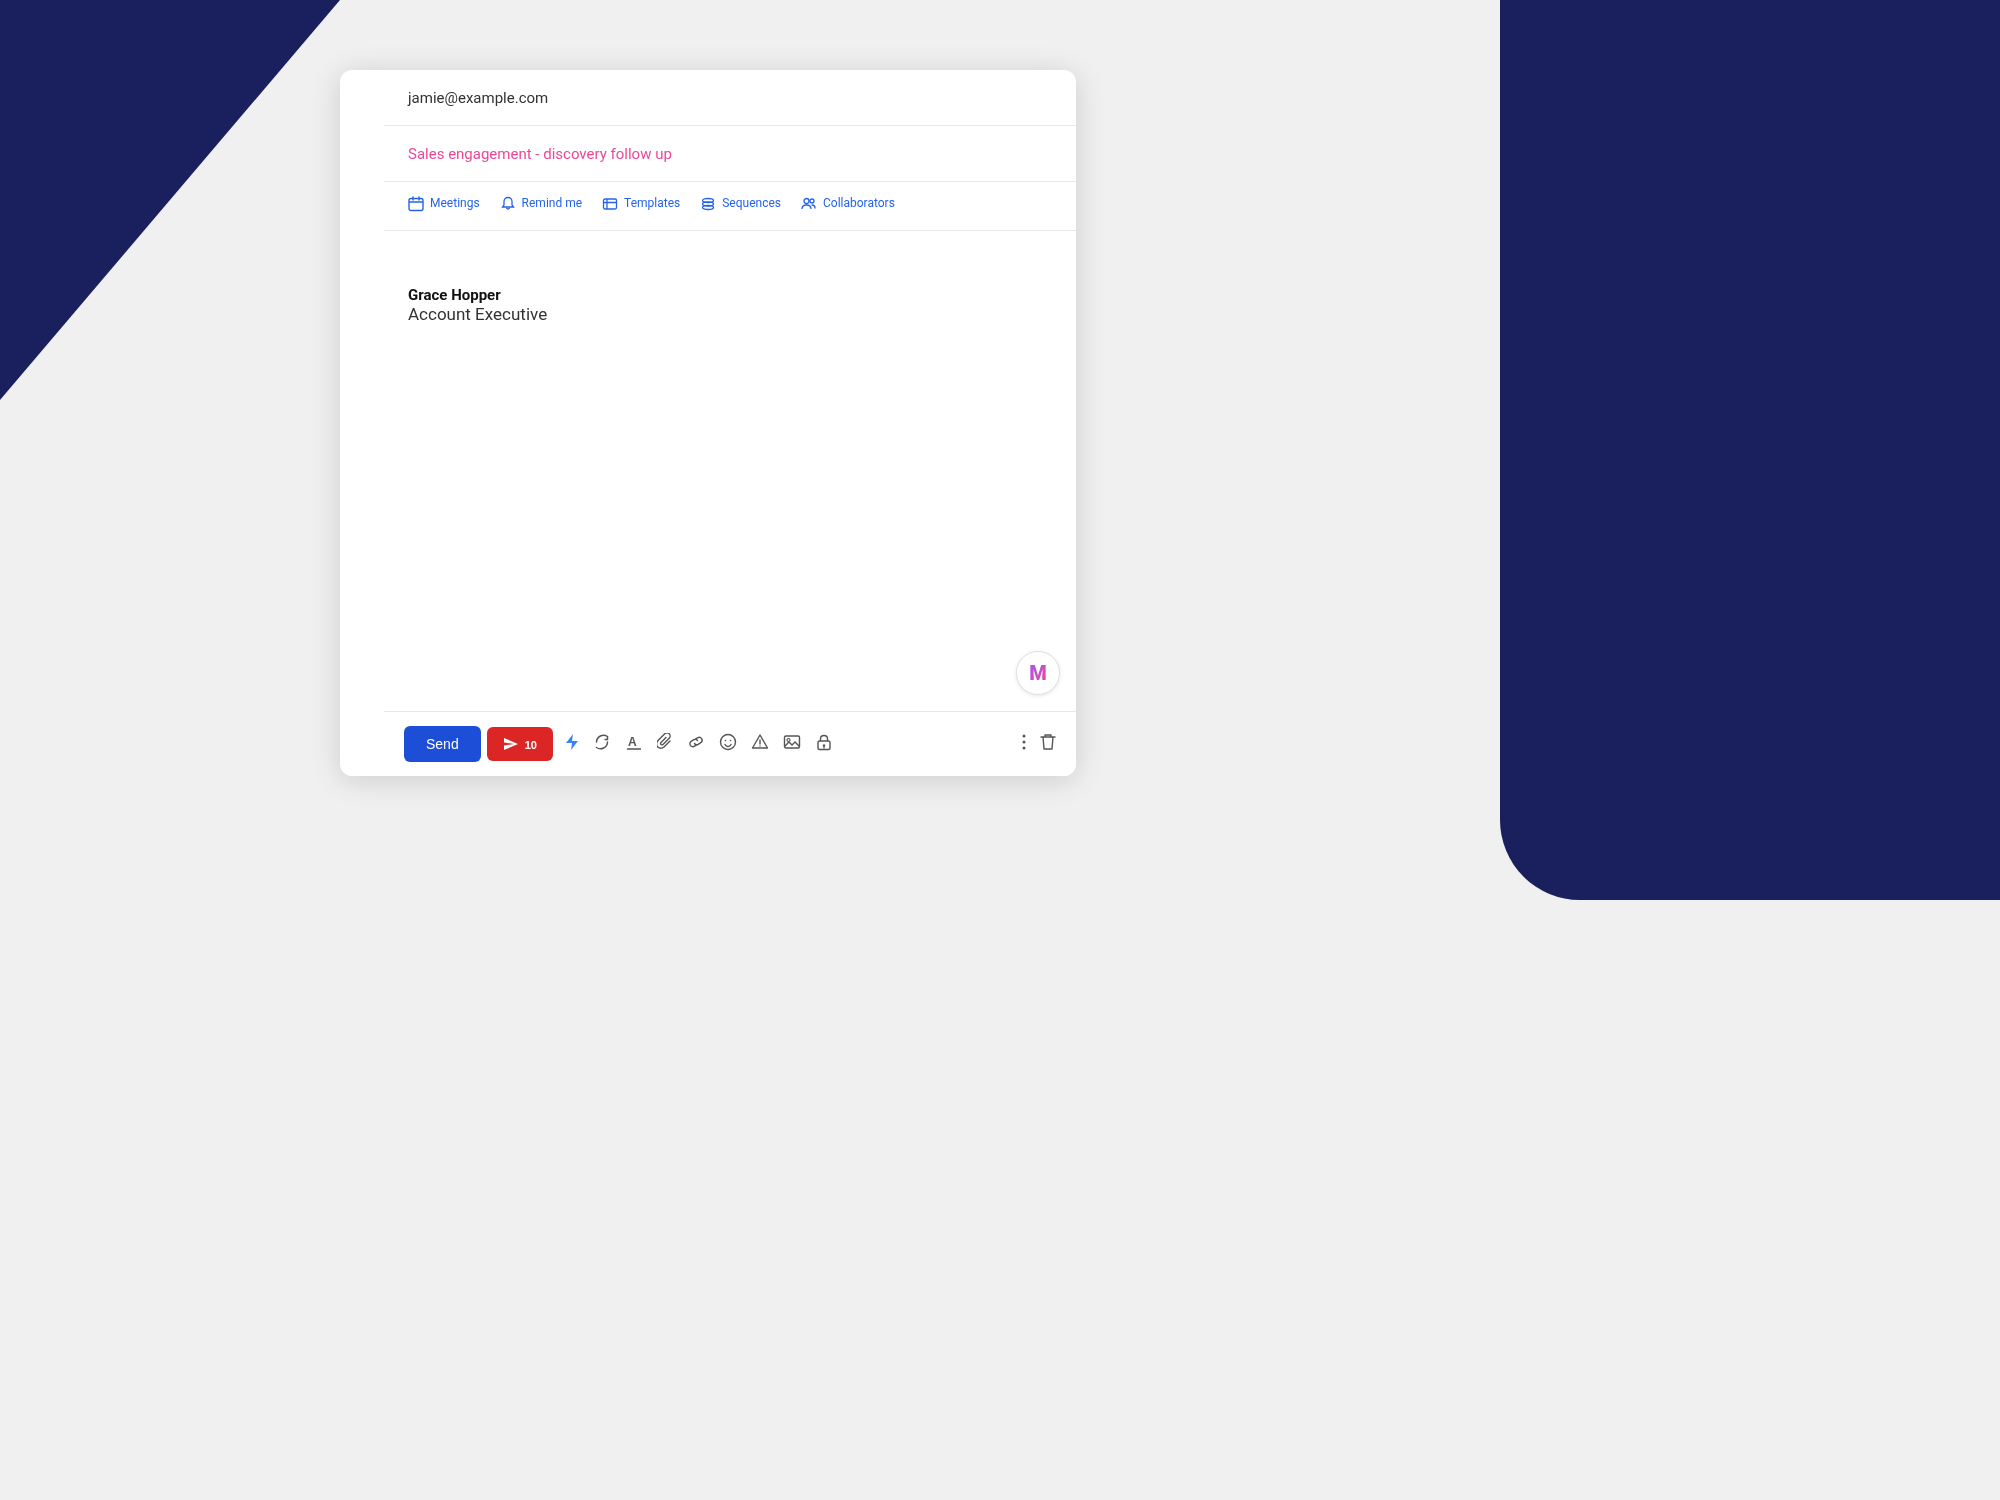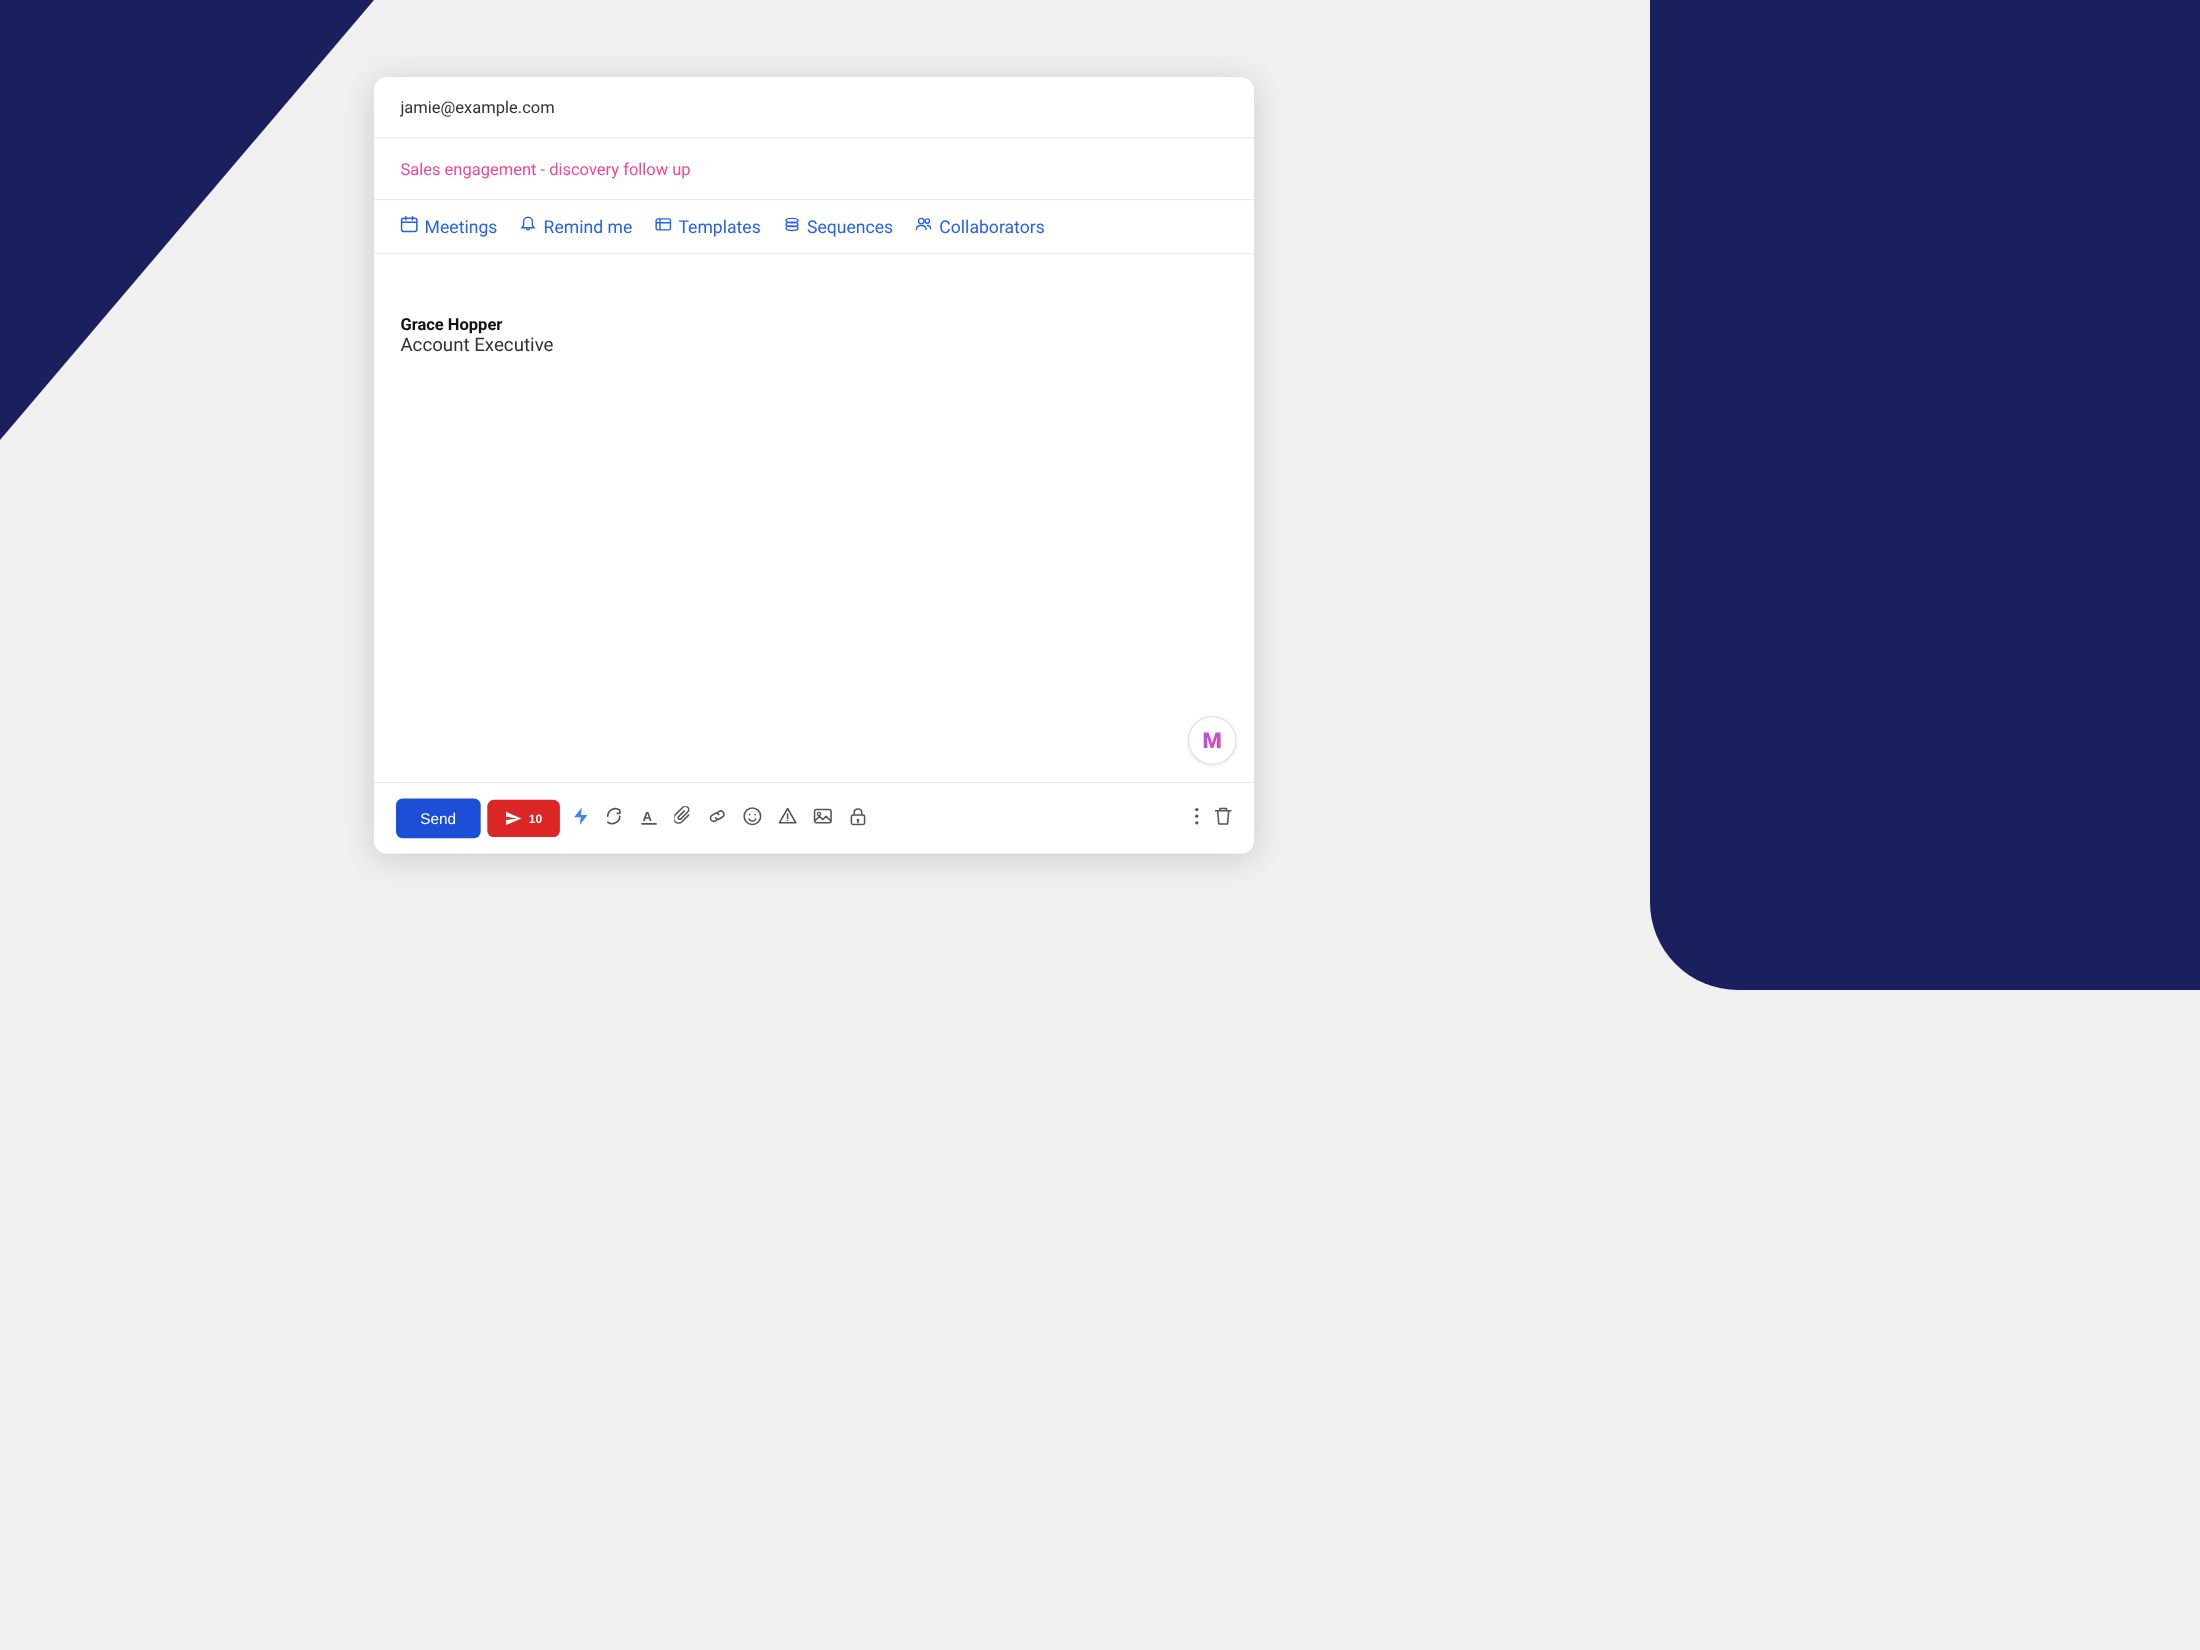--- a/index.html
+++ b/index.html
@@ -32,25 +32,26 @@
       height: 900px;
       background: #1a1f5e;
       border-radius: 0 0 0 80px;
     }
 
     
     .compose-window {
       position: absolute;
       top: 70px;
       left: 340px;
-      width: 800px;
+      width: 736px;
       background: #ffffff;
       border-radius: 12px;
       box-shadow: 0 4px 30px rgba(0,0,0,0.15);
       overflow: hidden;
+      padding-left: 44px;
     }
 
     .compose-row {
       padding: 18px 24px;
       border-bottom: 1px solid #e8e8e8;
     }
 
     .compose-to {
       font-size: 15px;
       color: #333;
@@ -64,23 +65,23 @@
     .compose-toolbar {
       display: flex;
       align-items: center;
       gap: 20px;
       padding: 14px 24px;
       border-bottom: 1px solid #e8e8e8;
     }
 
     .toolbar-item {
       display: flex;
-      align-items: center;
+      align-items: flex-start;
       gap: 6px;
-      font-size: 16px;
+      font-size: 12px;
       color: #2563eb;
       cursor: pointer;
       white-space: nowrap;
     }
 
     .toolbar-item .icon {
       font-size: 15px;
       color: #2563eb;
     }
 

